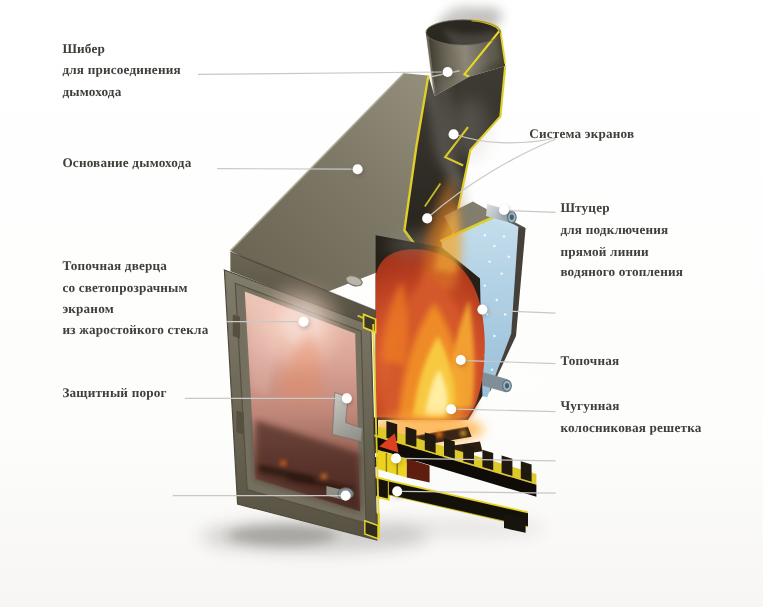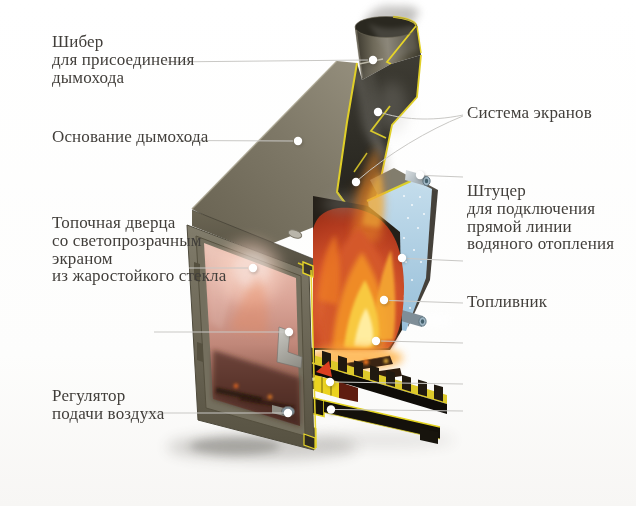--- a/index.html
+++ b/index.html
@@ -4,22 +4,22 @@
 <style>
   html,body{margin:0;padding:0;background:#fff;}
   .stage{
     position:relative;width:636px;height:506px;overflow:hidden;
     background:linear-gradient(180deg,#ffffff 0%,#fdfdfc 70%,#f7f6f4 100%);
     font-family:"Liberation Serif","DejaVu Serif",serif;
   }
   .stage svg{position:absolute;left:0;top:0;}
   .callout-label{
     position:absolute;
-    font-size:17px;line-height:17.8px;letter-spacing:.15px;
-    color:#413e3a;white-space:pre-line;
+    font-size:11px;line-height:17.8px;letter-spacing:.15px;
+    color:#413e3a;white-space:pre-line;font-weight:bold;
   }
 </style>
 </head>
 <body>
 
 <div class="stage">
 
 <svg width="636" height="506" viewBox="0 0 636 506">
 <defs>
   <linearGradient id="gHood" gradientUnits="userSpaceOnUse" x1="210" y1="240" x2="390" y2="70">
@@ -328,22 +328,23 @@
 </svg>
 
 <div class="callout-label" style="left:52px;top:33px">Шибер
 для присоединения
 дымохода</div>
 <div class="callout-label" style="left:52px;top:128px">Основание дымохода</div>
 <div class="callout-label" style="left:52px;top:214px">Топочная дверца
 со светопрозрачным
 экраном
 из жаростойкого стекла</div>
-<div class="callout-label" style="left:52px;top:387px">Регулятор
-подачи воздуха</div>
-<div class="callout-label" style="left:467px;top:104px">Система экранов</div>
-<div class="callout-label" style="left:467px;top:182px">Штуцер
+<div class="callout-label" style="left:52px;top:320px">Защитный порог</div>
+<div class="callout-label" style="left:441px;top:104px">Система экранов</div>
+<div class="callout-label" style="left:467px;top:166px">Штуцер
 для подключения
 прямой линии
 водяного отопления</div>
-<div class="callout-label" style="left:467px;top:293px">Топливник</div>
+<div class="callout-label" style="left:467px;top:293px">Топочная</div>
+<div class="callout-label" style="left:467px;top:331px">Чугунная
+колосниковая решетка</div>
 
 </div>
 
 </body></html>

